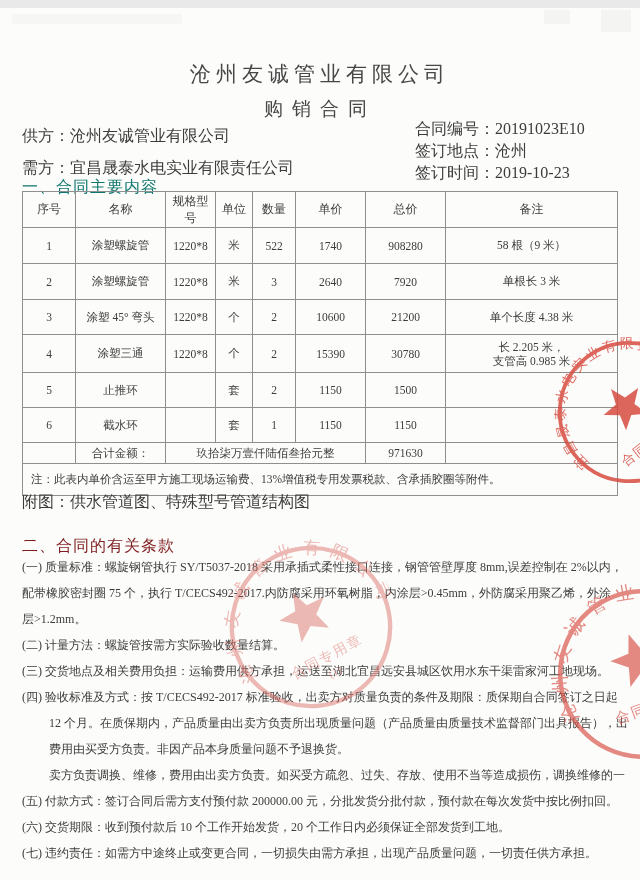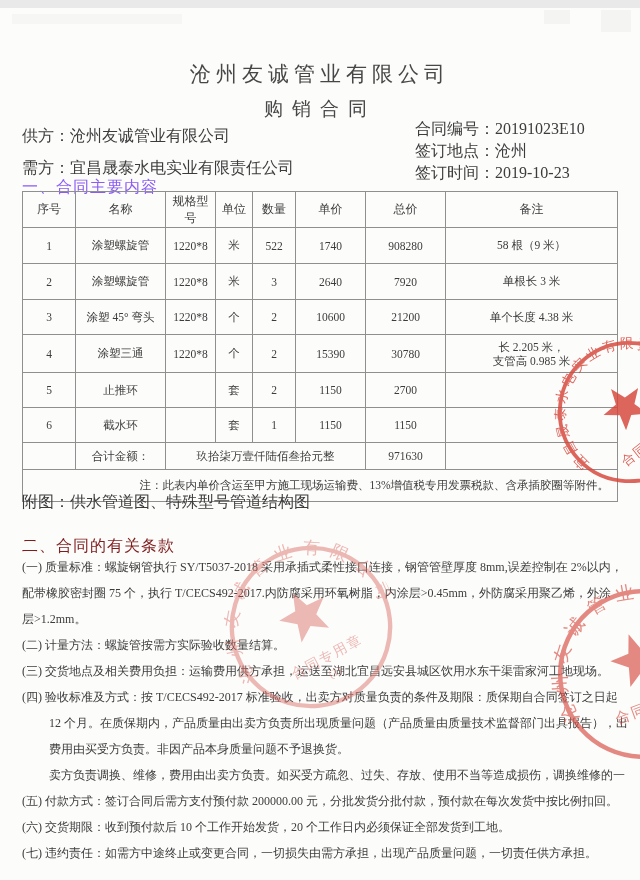--- a/index.html
+++ b/index.html
@@ -20,33 +20,33 @@
   .subtitle{position:absolute;left:0;right:0;top:88px;text-align:center;
     font-size:19px;letter-spacing:9px;color:#474747;}
 
   .line{position:absolute;font-size:16px;white-space:nowrap;}
   .supplier-line{left:22px;top:118px;}
   .buyer-line{left:22px;top:150px;}
   .meta{left:415px;}
   .meta-no{top:111px;}
   .meta-place{top:133px;}
   .meta-date{top:155px;}
-  .sec1{left:22px;top:169px;letter-spacing:1px;color:#8b5cf6;}
+  .sec1{left:22px;top:169px;letter-spacing:1px;color:#0f766e;}
 
   table.items{
     position:absolute;left:22px;top:183px;width:595px;
     border-collapse:collapse;table-layout:fixed;
   }
   table.items td,table.items th{
     border:1px solid #8f8f8f;font-weight:normal;
     font-size:11.5px;text-align:center;padding:0 2px;overflow:hidden;
   }
   table.items th{font-size:12px;}
   td.note-cell{font-size:11.5px;}
-  tr.note-row td{text-align:right;padding:4px 8px;font-size:11.5px;}
+  tr.note-row td{text-align:left;padding:4px 8px;font-size:11.5px;}
   .two-line div{line-height:14px;}
 
   .attach{left:22px;top:484px;}
   .sec2{left:22px;top:528px;letter-spacing:1px;color:#7f1d1d;}
 
   .terms{position:absolute;left:22px;top:546px;width:600px;}
   .tline{height:26px;line-height:26px;font-size:12px;white-space:nowrap;}
   .tline.indent{padding-left:27px;}
 
   
@@ -145,34 +145,34 @@
           <div>支管高 0.985 米</div>
         </td>
       </tr>
       <tr style="height:35px">
         <td>5</td>
         <td>止推环</td>
         <td></td>
         <td>套</td>
         <td>2</td>
         <td>1150</td>
-        <td>2700</td>
+        <td>1500</td>
         <td class="note-cell"></td>
       </tr>
       <tr style="height:35px">
         <td>6</td>
         <td>截水环</td>
         <td></td>
         <td>套</td>
         <td>1</td>
         <td>1150</td>
         <td>1150</td>
         <td class="note-cell"></td>
       </tr>
-      <tr style="height:27px">
+      <tr style="height:21px">
         <td></td>
         <td>合计金额：</td>
         <td colspan="4">玖拾柒万壹仟陆佰叁拾元整</td>
         <td>971630</td>
         <td></td>
       </tr>
       <tr class="note-row" style="height:32px">
         <td colspan="8">注：此表内单价含运至甲方施工现场运输费、13%增值税专用发票税款、含承插胶圈等附件。</td>
       </tr>
     </tbody>

